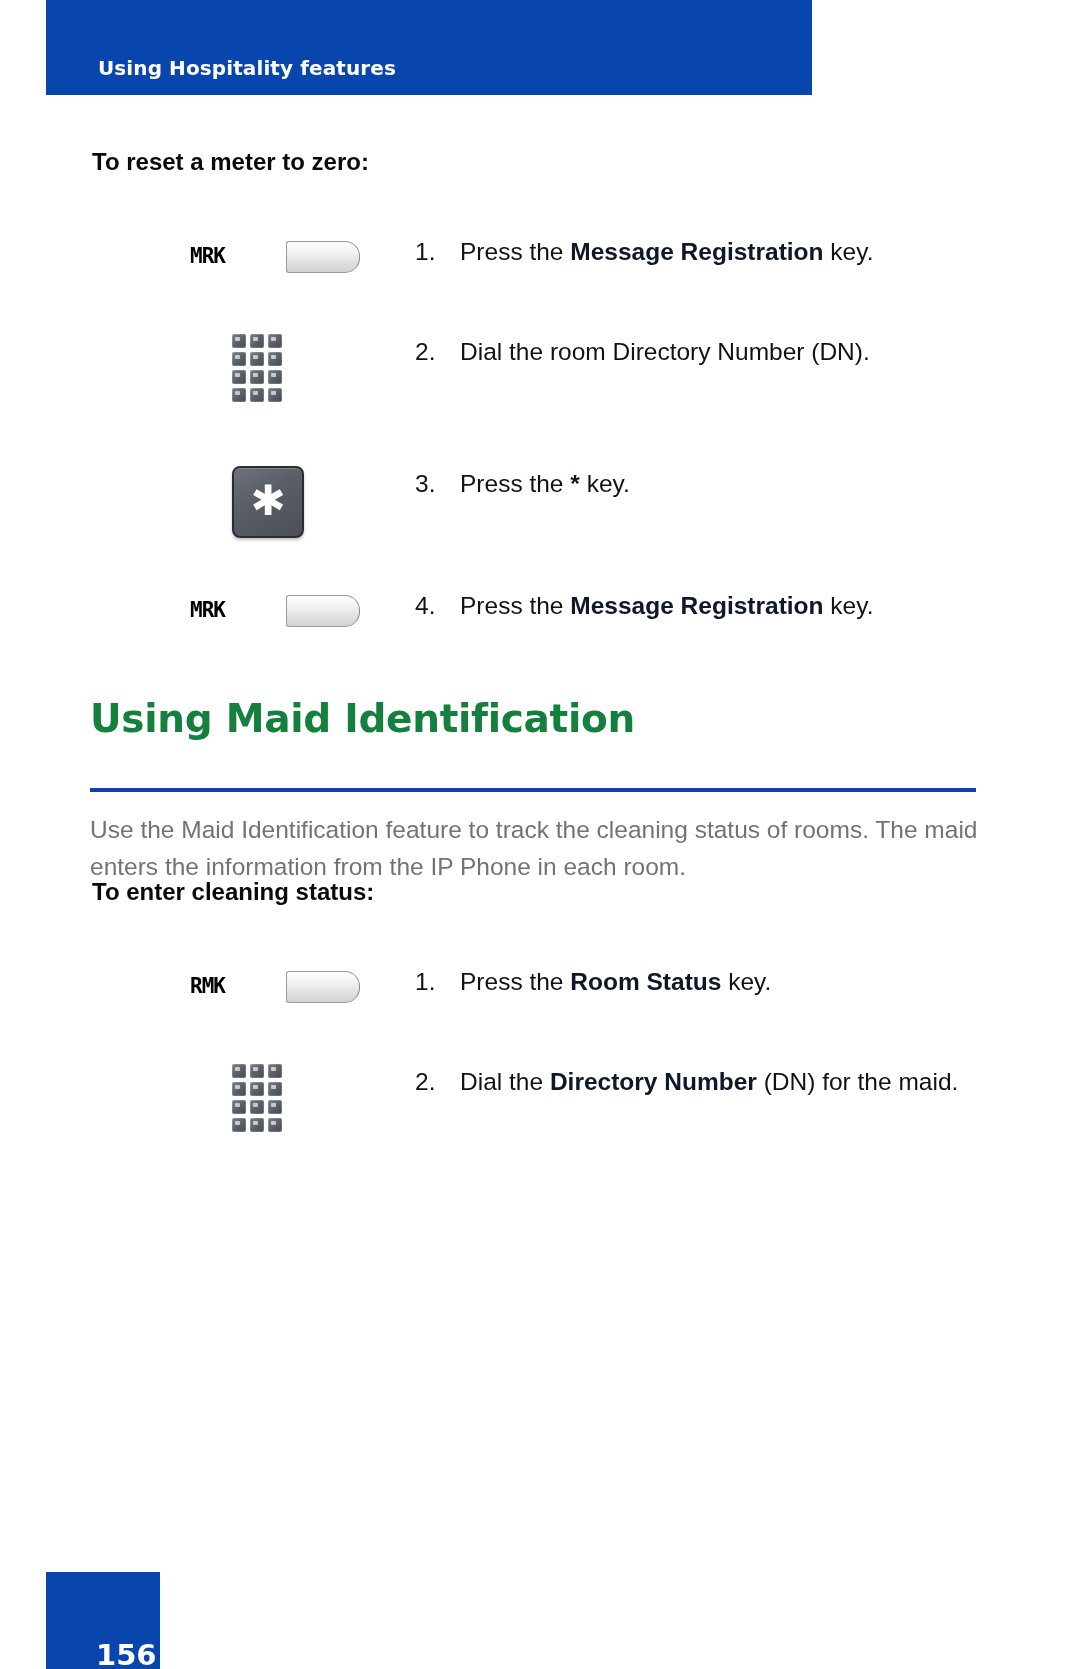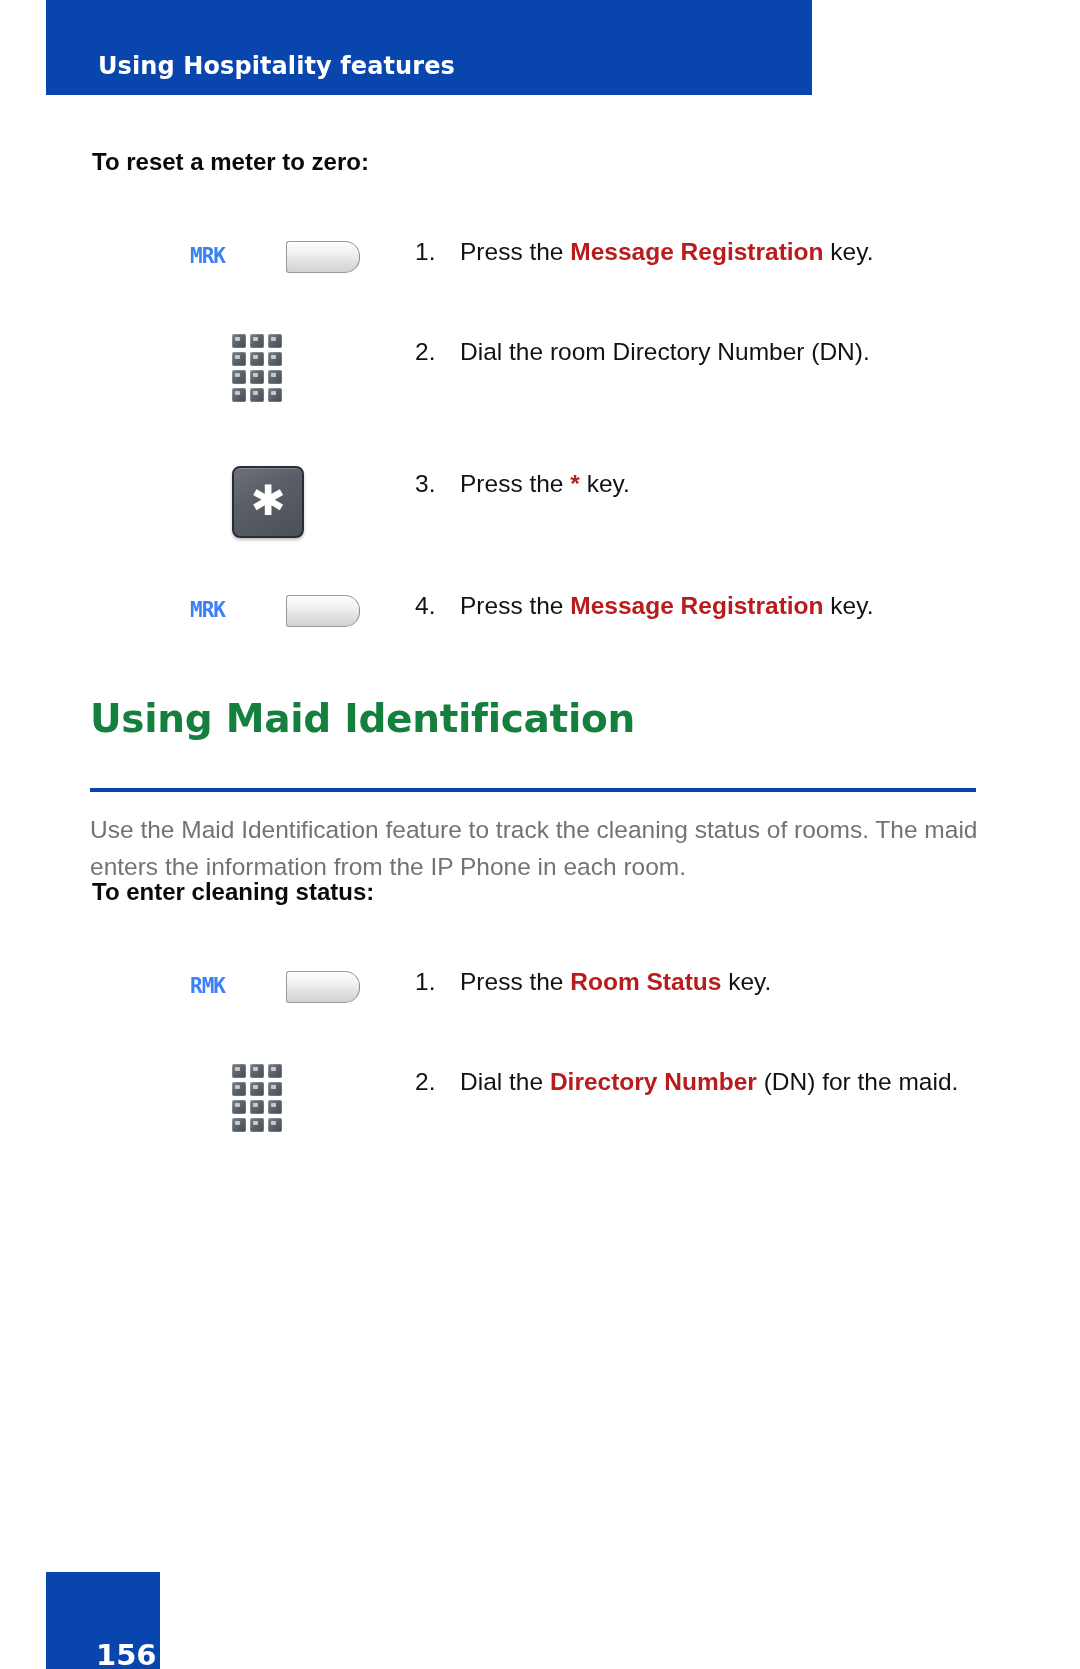--- a/index.html
+++ b/index.html
@@ -23,21 +23,21 @@
     width: 766px;
     height: 95px;
     background: #0A44AE;
     background: #0846AD;
   }
   .header-band .header-title {
     position: absolute;
     left: 52px;
     bottom: 15px;
     color: #ffffff;
-    font-size: 24px;
+    font-size: 20px;
     font-weight: bold;
     letter-spacing: 0.1px;
     font-family: "DejaVu Sans", sans-serif;
     white-space: nowrap;
   }
 
   
   .content {
     position: absolute;
     left: 0;
@@ -82,41 +82,41 @@
   .step-body {
     position: absolute;
     left: 460px;
     top: 0;
     width: 520px;
     font-size: 24.5px;
     line-height: 35px;
     color: #121212;
   }
   .hl {
-    color: #b91c1c;
+    color: #0f172a;
     font-weight: bold;
   }
 
   
   .feature-key {
     position: absolute;
     left: 0;
     top: 0;
     width: 250px;
     height: 50px;
   }
   .feature-key .key-label {
     position: absolute;
     left: 40px;
     top: 10px;
     font-family: "DejaVu Sans Mono", monospace;
     font-size: 21px;
     font-weight: bold;
     letter-spacing: -1px;
-    color: #3b82f6;
+    color: #000000;
     image-rendering: pixelated;
   }
   .feature-key .key-button {
     position: absolute;
     left: 136px;
     top: 7px;
     width: 72px;
     height: 30px;
     border: 1.5px solid #9a9a9a;
     border-right-color: #8d8d8d;

